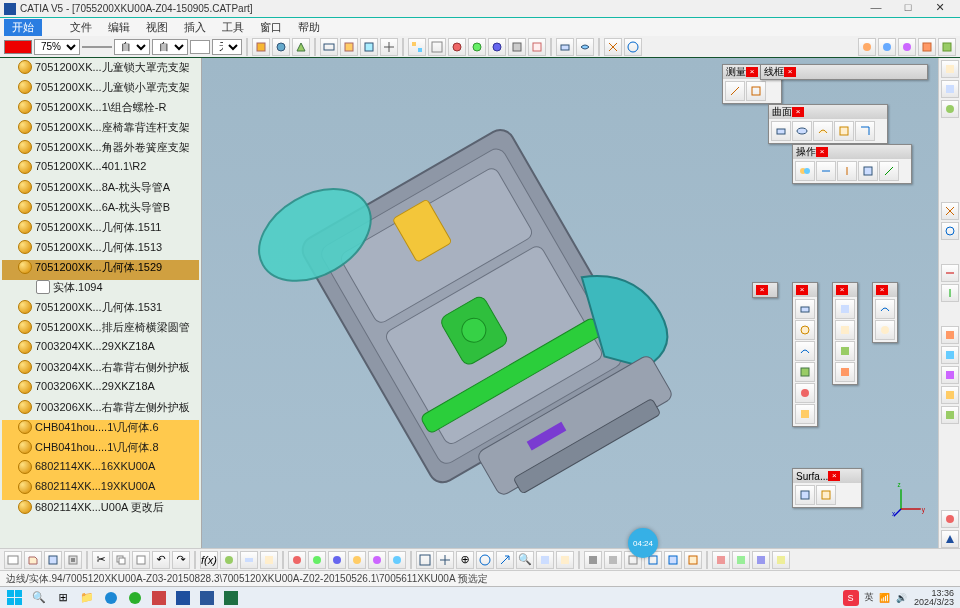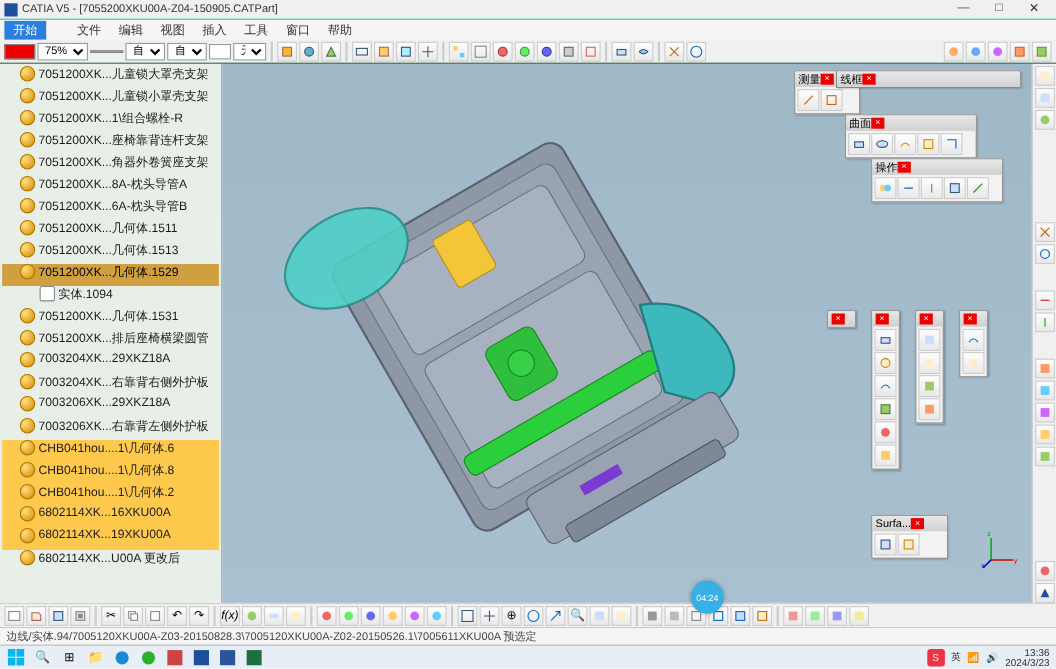--- a/index.html
+++ b/index.html
@@ -217,20 +217,24 @@
       <div class="treerow">
         <span class="ticon"></span>
         <span>7051200XK...座椅靠背连杆支架</span>
       </div>
       <div class="treerow">
         <span class="ticon"></span>
         <span>7051200XK...角器外卷簧座支架</span>
       </div>
       <div class="treerow">
         <span class="ticon"></span>
+        <span>7051200XK...401.1\R2</span>
+      </div>
+      <div class="treerow">
+        <span class="ticon"></span>
         <span>7051200XK...8A-枕头导管A</span>
       </div>
       <div class="treerow">
         <span class="ticon"></span>
         <span>7051200XK...6A-枕头导管B</span>
       </div>
       <div class="treerow">
         <span class="ticon"></span>
         <span>7051200XK...几何体.1511</span>
       </div>
@@ -270,24 +274,20 @@
         <span class="ticon"></span>
         <span>7003206XK...右靠背左侧外护板</span>
       </div>
       <div class="treerow hl">
         <span class="ticon"></span>
         <span>CHB041hou....1\几何体.6</span>
       </div>
       <div class="treerow hl">
         <span class="ticon"></span>
         <span>CHB041hou....1\几何体.8</span>
-      </div>
-      <div class="treerow hl">
-        <span class="ticon"></span>
-        <span>CHB041hou....1\几何体.2</span>
       </div>
       <div class="treerow hl">
         <span class="ticon"></span>
         <span>6802114XK...16XKU00A</span>
       </div>
       <div class="treerow hl">
         <span class="ticon"></span>
         <span>6802114XK...19XKU00A</span>
       </div>
       <div class="treerow">

